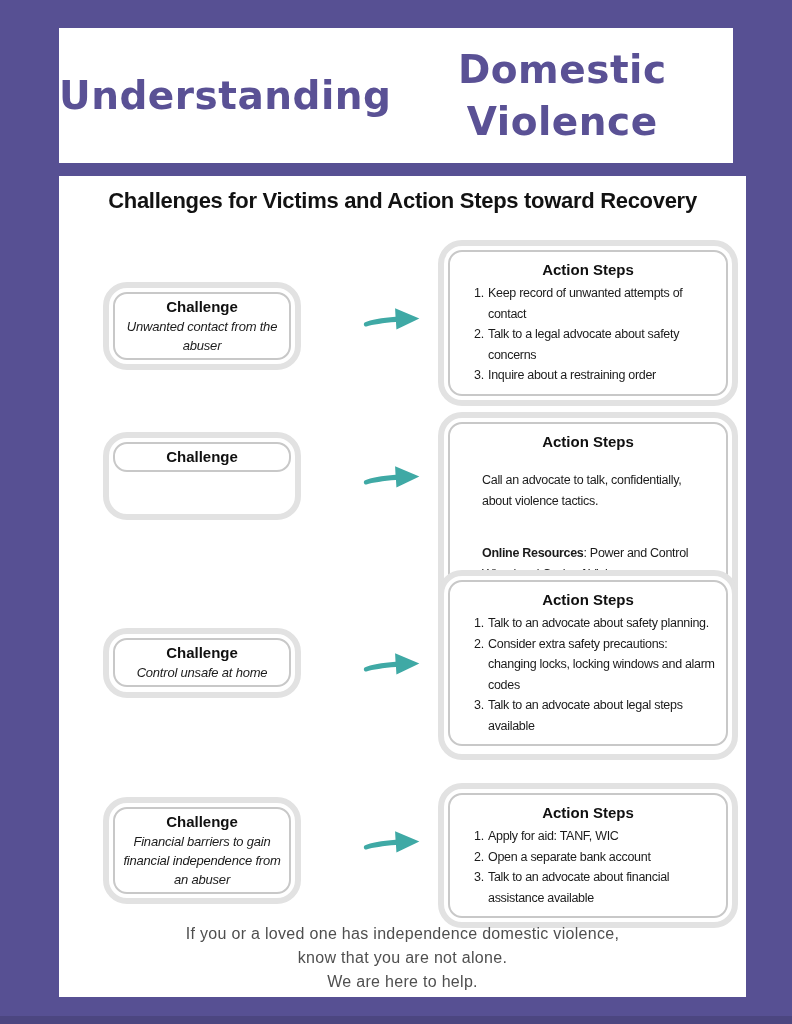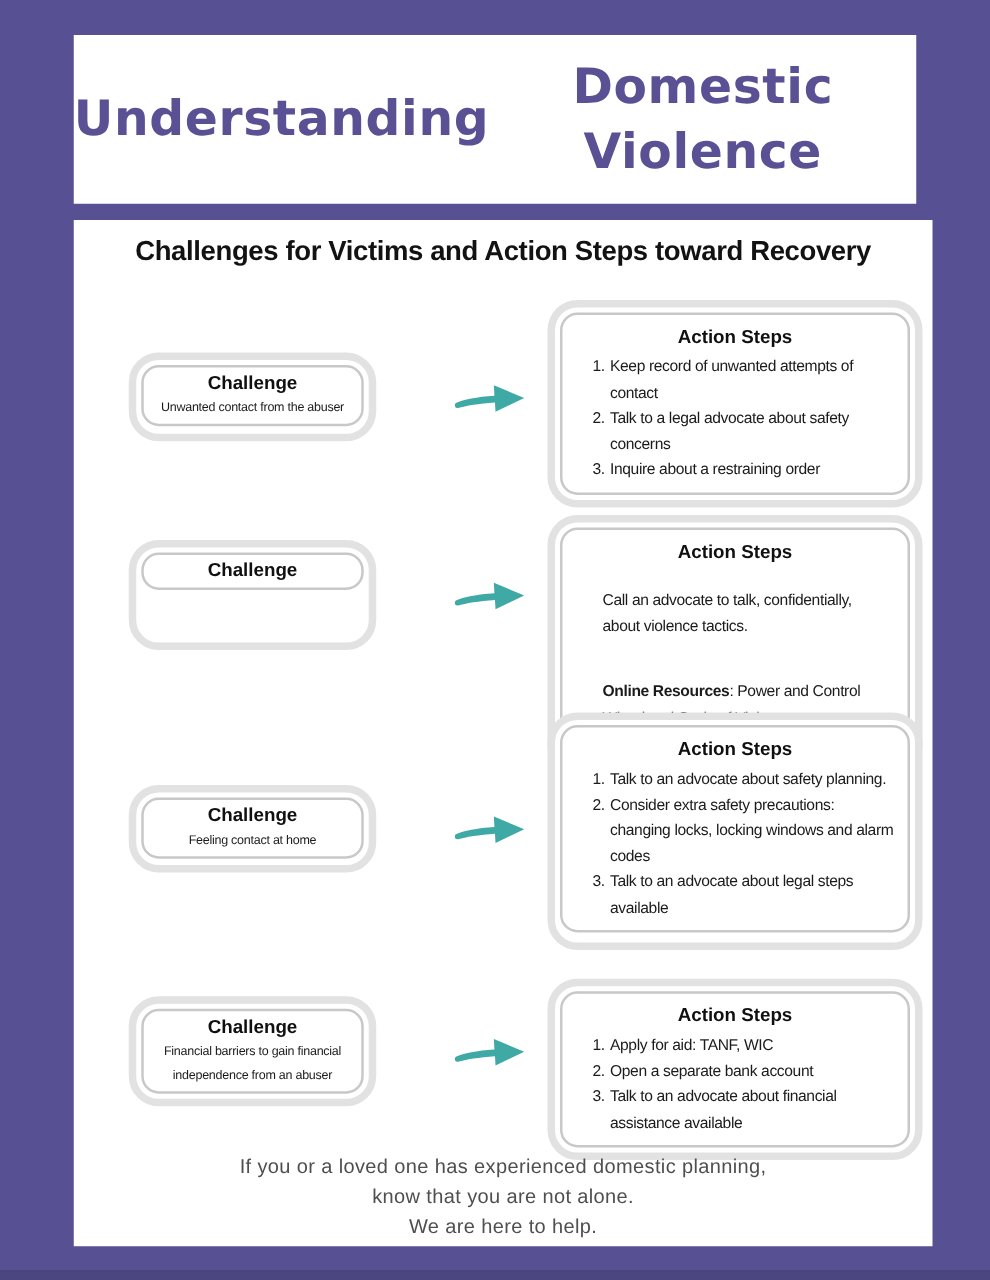--- a/index.html
+++ b/index.html
@@ -40,21 +40,21 @@
     background:#ffffff;padding:4px;
   }
   .bubble .inner{
     box-sizing:border-box;height:100%;
     border:2px solid var(--line-gray);border-radius:14px;
     display:flex;flex-direction:column;
   }
   .challenge{width:198px;}
   .challenge .inner{justify-content:center;align-items:center;text-align:center;padding:3px 8px;}
   .heading{font-weight:700;font-size:15px;line-height:20px;color:#101010;text-align:center;}
-  .challenge-text{font-size:10px;letter-spacing:-.2px;line-height:19px;color:var(--ink);}
+  .challenge-text{font-size:13px;letter-spacing:-.2px;line-height:19px;color:var(--ink);font-style:italic;}
   .action{width:300px;}
   .action .inner{justify-content:flex-start;padding:8px 6px 8px;}
   .action .heading{margin-bottom:2px;}
   .steps{
     list-style:none;margin:1px 0 0;padding:0 4px 0 18px;counter-reset:s;
   }
   .steps li{
     counter-increment:s;position:relative;padding-left:14px;
     font-size:12.5px;letter-spacing:-.3px;line-height:20.5px;
     color:var(--ink);text-align:left;
@@ -123,21 +123,21 @@
       <div class="inner">
         <div class="heading">Action Steps</div>
         <p class="para"><span>Call an advocate to talk, confidentially, about violence tactics.</span></p>
         <p class="para"><b>Online Resources</b><span>: Power and Control Wheel and Cycle of Violence</span></p>
       </div>
     </div>
 
     <div class="bubble challenge" style="left:44px;top:452px;min-height:70px;">
       <div class="inner">
         <div class="heading">Challenge</div>
-        <div class="challenge-text">Feeling contact at home</div>
+        <div class="challenge-text">Control unsafe at home</div>
       </div>
     </div>
     <div class="arrow" style="left:303px;top:469px;">
       <svg viewBox="0 0 68 40" xmlns="http://www.w3.org/2000/svg" aria-hidden="true">
         <path class="arrow-shape" fill="#3fa9a5" d="M3,25 C10,22 22,19.5 38,18.5 L37.5,9 L65,20.5 L39,33 L38.5,24.5 C24,25.5 12,27.5 5,29.5 C2,30.2 1.4,26.2 3,25 Z"></path>
       </svg>
     </div>
     <div class="bubble action" style="left:379px;top:394px;min-height:190px;">
       <div class="inner">
         <div class="heading">Action Steps</div>
@@ -165,21 +165,21 @@
         <div class="heading">Action Steps</div>
         <ol class="steps">
           <li>Apply for aid: TANF, WIC</li>
           <li>Open a separate bank account</li>
           <li>Talk to an advocate about financial assistance available</li>
         </ol>
       </div>
     </div>
 
     <div class="footer">
-      <div>If you or a loved one has experienced domestic planning,</div>
+      <div>If you or a loved one has independence domestic violence,</div>
       <div>know that you are not alone.</div>
       <div>We are here to help.</div>
     </div>
 
   </div>
 
   <div class="bottom-strip"></div>
 
 </div>
 

